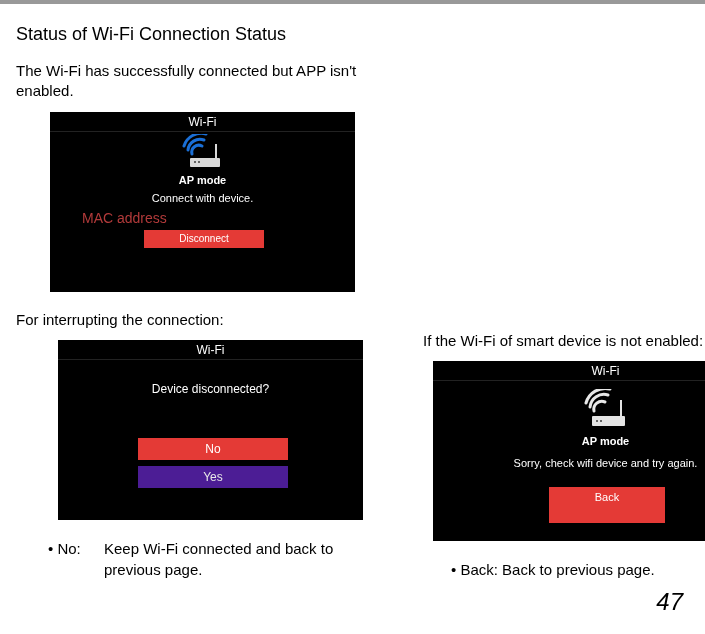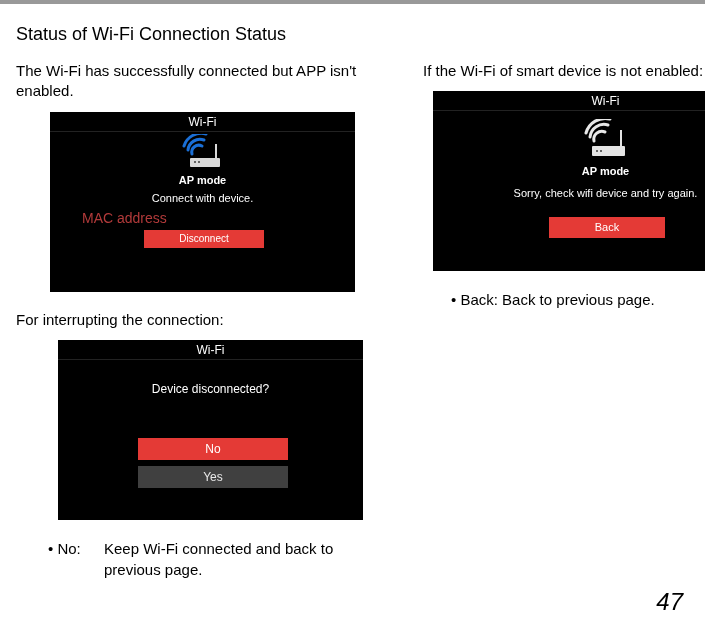--- a/index.html
+++ b/index.html
@@ -20,21 +20,21 @@
     padding: 0 16px;
   }
   .section-title {
     font-size: 18px;
     font-weight: 400;
     margin: 6px 0 12px 0;
   }
   .columns {
     display: flex;
     gap: 60px;
-    align-items: flex-start;
+    align-items: flex-end;
   }
   .col {
     flex: 1;
   }
   .caption {
     font-size: 15px;
     line-height: 1.35;
     margin: 4px 0 10px 0;
   }
   .screen {
@@ -90,24 +90,24 @@
     position: absolute;
     left: 94px;
     width: 120px;
     height: 18px;
     line-height: 18px;
     text-align: center;
     font-size: 10px;
     color: #fff;
   }
   .btn.red { background: #e43a36; }
-  .btn.gray { background: #404040; color: #e8e8e8; }
+  .btn.gray { background: #4c1d95; color: #e8e8e8; }
   .sc2 .btn.red { left: 80px; width: 150px; height: 22px; line-height: 22px; font-size: 12px; top: 98px; }
   .sc2 .btn.gray { left: 80px; width: 150px; height: 22px; line-height: 22px; font-size: 12px; top: 126px; }
-  .sc3 .btn.red { left: 116px; width: 116px; height: 21px; line-height: 20px; top: 126px; font-size: 11px; }
+  .sc3 .btn.red { left: 116px; width: 116px; height: 36px; line-height: 20px; top: 126px; font-size: 11px; }
   .bullets {
     font-size: 15px;
     line-height: 1.4;
     margin-left: 32px;
   }
   .bullets .row { display: flex; }
   .bullets .lbl { min-width: 48px; white-space: nowrap; }
   .bullets .txt { }
   .page-num {
     text-align: right;

